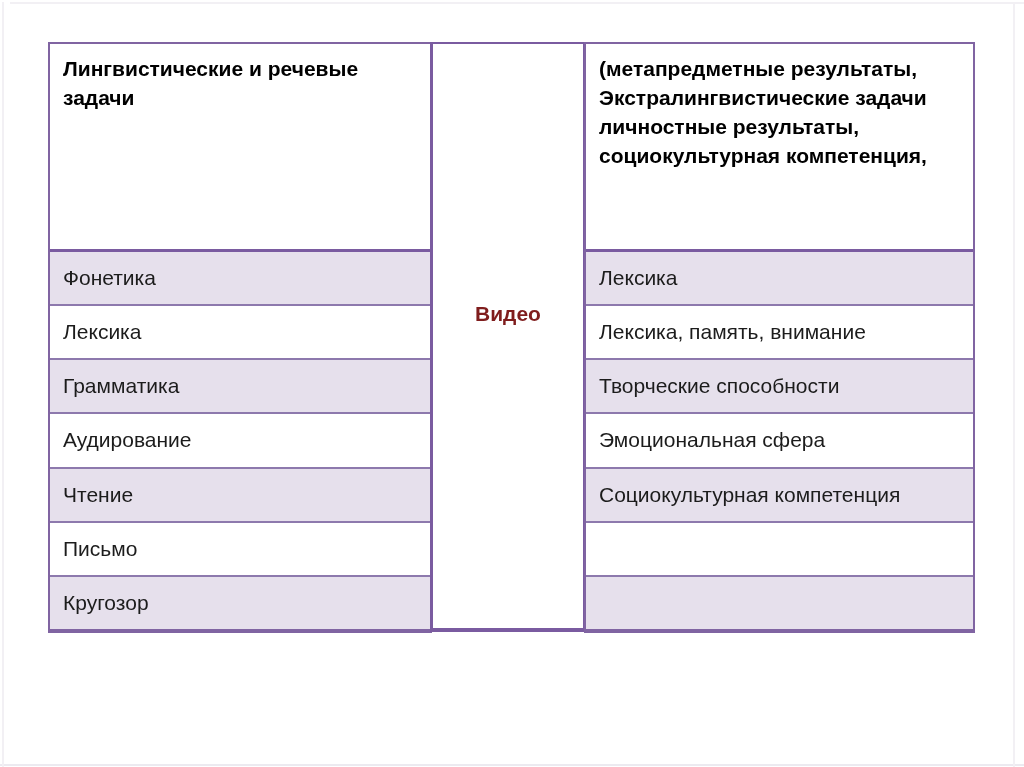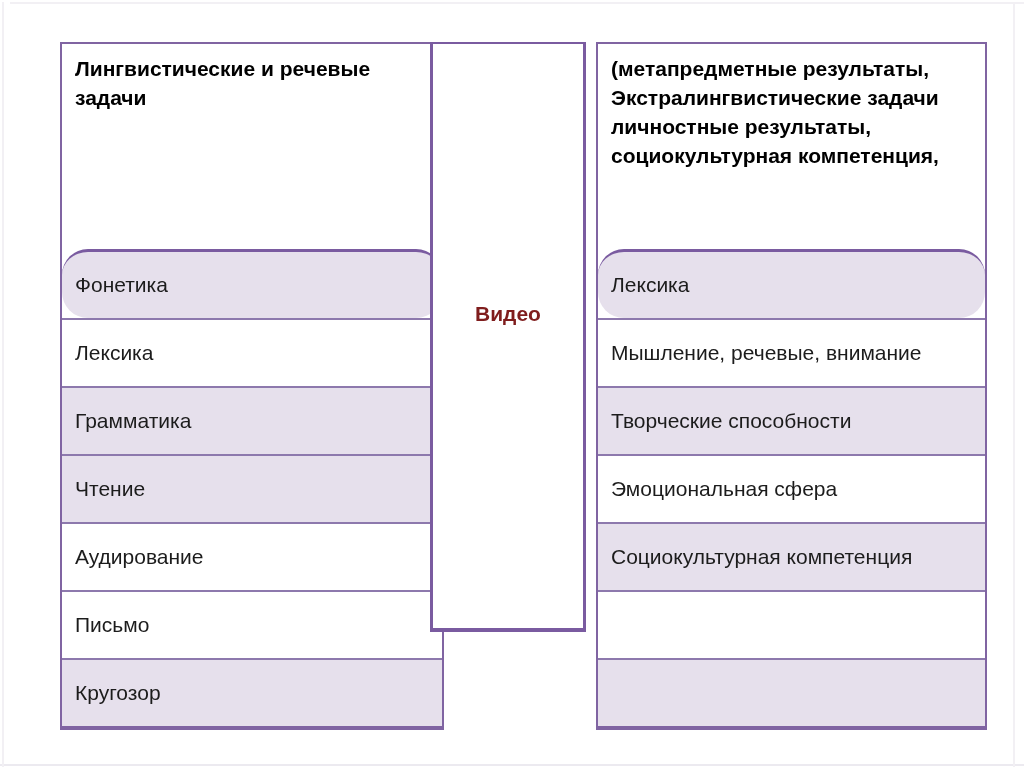--- a/index.html
+++ b/index.html
@@ -15,27 +15,26 @@
   
   .edge { position: absolute; background: #f2f0f4; }
   .edge.top    { top: 2px; left: 10px; right: 0; height: 2px; }
   .edge.bottom { bottom: 1px; left: 0; right: 0; height: 2px; background:#eceaf0; }
   .edge.left   { top: 2px; bottom: 0; left: 2px; width: 2px; }
   .edge.right  { top: 2px; bottom: 0; left: 1013px; width: 2px; }
 
   .ttable {
     position: absolute;
     top: 42px;
-    height: 688px;
+    height: 591px;
     border: 2px solid #8064A2;
     border-bottom-width: 4px;
     background: #ffffff;
     display: flex;
     flex-direction: column;
-    margin-left: 12px;
   }
   .ttable.left  { left: 48px;  width: 384px; }
   .ttable.right { left: 584px; width: 391px; }
 
   .thead {
     flex: 0 0 205px;
     background: #ffffff;
     padding: 10px 16px 0 13px;
     font-weight: bold;
     font-size: 21px;
@@ -49,21 +48,21 @@
     flex: 1 1 0;
     display: flex;
     align-items: center;
     padding-left: 13px;
     font-size: 21px;
     border-top: 2px solid #8d79ad;
     background: #ffffff;
     overflow: hidden;
     white-space: nowrap;
   }
-  .trow.first { border-top: 3px solid #7a5ba0; border-radius: 26px; }
+  .trow.first { border-top: 3px solid #7a5ba0; }
   .trow.band  { background: #E6E0EC; }
 
   .center-box {
     position: absolute;
     left: 430px;
     top: 42px;
     width: 156px;
     height: 590px;
     background: #ffffff;
     border: solid #7a5ba0;
@@ -92,25 +91,25 @@
   </div>
   <div class="trow band first">
       <span>Фонетика</span>
     </div>
   <div class="trow">
       <span>Лексика</span>
     </div>
   <div class="trow band">
       <span>Грамматика</span>
     </div>
+  <div class="trow">
+      <span>Аудирование</span>
+    </div>
   <div class="trow band">
       <span>Чтение</span>
-    </div>
-  <div class="trow">
-      <span>Аудирование</span>
     </div>
   <div class="trow">
       <span>Письмо</span>
     </div>
   <div class="trow band">
       <span>Кругозор</span>
     </div>
 </div>
 
 <div class="center-box">
@@ -121,21 +120,21 @@
   <div class="thead">
     <div>(метапредметные результаты,</div>
     <div>Экстралингвистические задачи</div>
     <div>личностные результаты,</div>
     <div>социокультурная компетенция,</div>
   </div>
   <div class="trow band first">
       <span>Лексика</span>
     </div>
   <div class="trow">
-      <span>Мышление, речевые, внимание</span>
+      <span>Лексика, память, внимание</span>
     </div>
   <div class="trow band">
       <span>Творческие способности</span>
     </div>
   <div class="trow">
       <span>Эмоциональная сфера</span>
     </div>
   <div class="trow band">
       <span>Социокультурная компетенция</span>
     </div>

